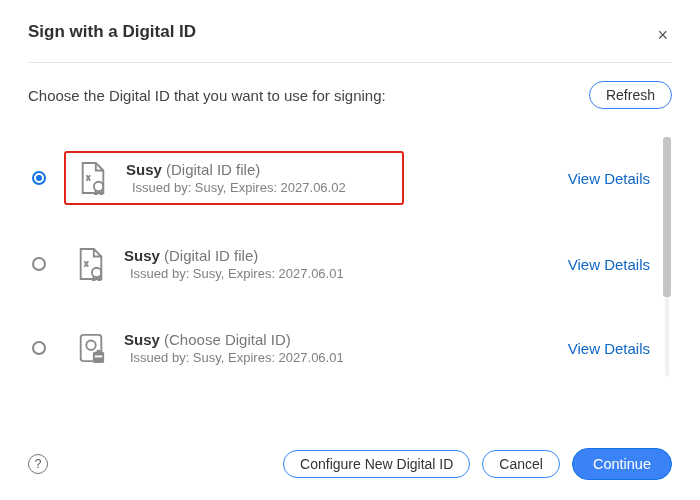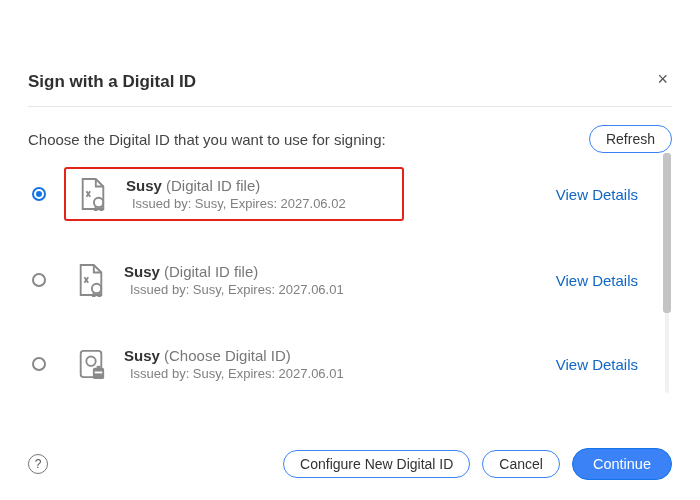--- a/index.html
+++ b/index.html
@@ -4,25 +4,25 @@
 <style>
   * { box-sizing: border-box; }
   html, body { margin:0; padding:0; }
   body {
     width:700px; height:500px;
     font-family: "Segoe UI", Arial, sans-serif;
     color:#333; background:#fff;
     padding:22px 28px 20px 28px;
     position:relative;
   }
-  .header { display:flex; align-items:flex-end; justify-content:space-between;margin-top:44px; }
+  .header { display:flex; align-items:flex-start; justify-content:space-between; }
   .title { font-size:17px; font-weight:600; color:#303030; }
   .close { font-size:18px; color:#555; cursor:pointer; line-height:1; padding:4px;}
   .divider { border:none; border-top:1px solid #e5e5e5; margin:14px 0 18px; }
-  .subrow { display:flex; align-items:center; justify-content:space-between; margin-bottom:0;gap:28px;}
+  .subrow { display:flex; align-items:center; justify-content:space-between; margin-bottom:28px;gap:28px;}
   .subtitle { font-size:15px; color:#444; }
   .pill-btn {
     border:1px solid #3b82f6; border-radius:16px;
     padding:5px 16px; font-size:14px; background:#fff;
     cursor:pointer; color:#333;
   }
   .list-wrap { position:relative; height:240px; }
   .list {
     position:absolute; left:0; right:14px; top:0; bottom:0;
     overflow:hidden;
@@ -49,21 +49,21 @@
   .radio.selected::after {
     content:""; position:absolute; inset:2px; border-radius:50%; background:#1473e6;
   }
   .doc-icon { width:30px; height:34px; flex:0 0 auto; color:#8a8a8a; }
   .texts { display:flex; flex-direction:column; gap:2px; }
   .id-title { font-size:15px; color:#333; }
   .id-title .name { font-weight:600; }
   .id-title .type { color:#777; font-weight:400; }
   .id-sub { font-size:13px; color:#808080;margin-left:6px; }
   .spacer { flex:1 1 auto; }
-  .view-link { color:#1066c5; font-size:15px; cursor:pointer; white-space:nowrap; margin-right:12px;}
+  .view-link { color:#1066c5; font-size:15px; cursor:pointer; white-space:nowrap; margin-right:0;}
   .footer {
     position:absolute; left:28px; right:28px; bottom:20px;
     display:flex; align-items:center; gap:12px;
   }
   .help-icon {
     width:20px; height:20px; border:1.5px solid #777; border-radius:50%;
     display:flex; align-items:center; justify-content:center;
     font-size:12px; color:#555; cursor:pointer;
   }
   .footer .spacer { flex:1; }

